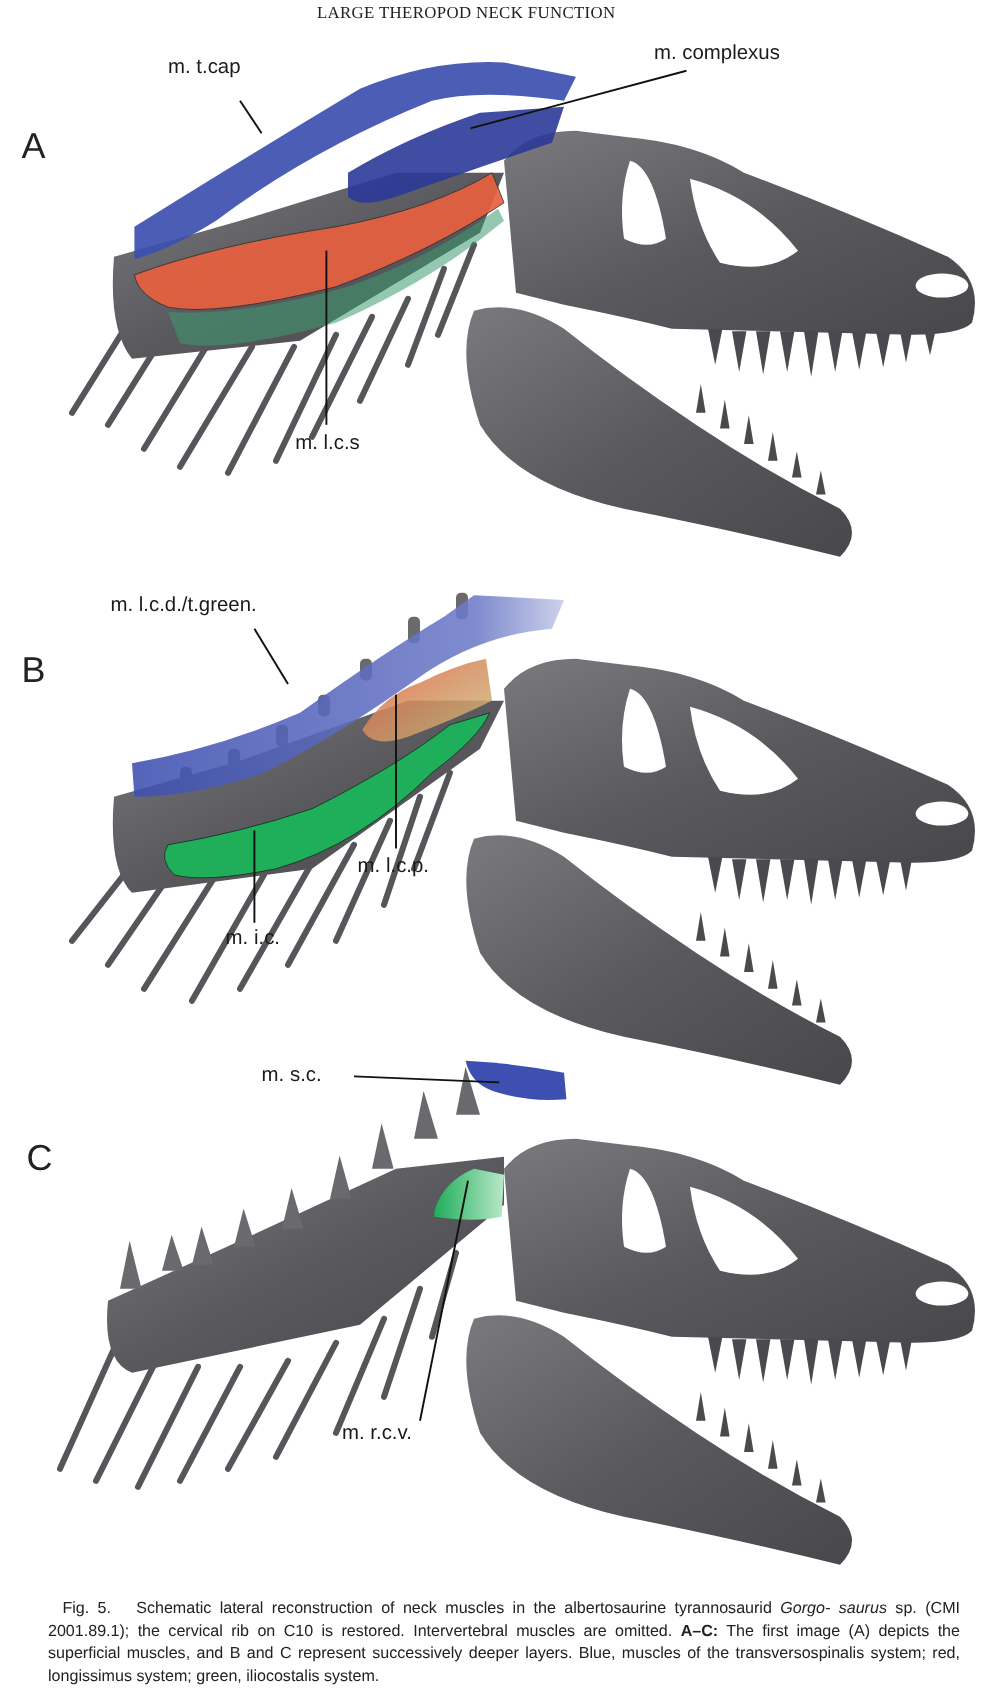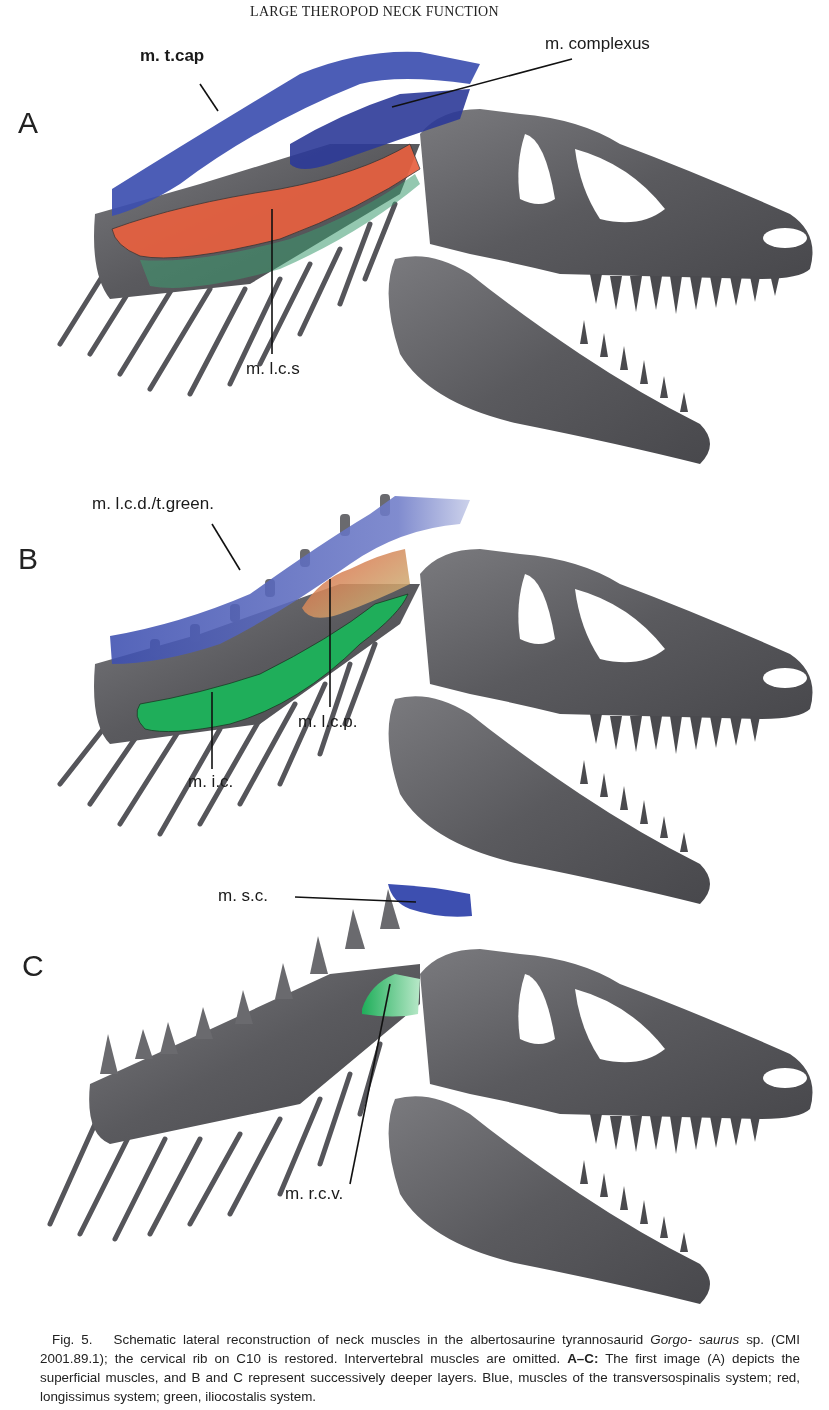--- a/index.html
+++ b/index.html
@@ -1,17 +1,17 @@
 <!DOCTYPE html>
 <html><head>
   <meta charset="utf-8">
   <style>
     html, body { margin: 0; padding: 0; background: #ffffff; }
     body { width: 829px; height: 1410px; position: relative; overflow: hidden; font-family: "Liberation Sans", sans-serif; color: #1a1a1a; }
-    .running-head { position: absolute; top: 4px; left: 0; width: 749px; text-align: center; font-family: "Liberation Serif", serif; font-size: 14px; letter-spacing: 0.3px; color: #222; }
+    .running-head { position: absolute; top: 4px; left: 14px; width: 749px; text-align: center; font-family: "Liberation Serif", serif; font-size: 14px; letter-spacing: 0.3px; color: #222; }
     .figure { position: absolute; left: 0; top: 24px; width: 829px; height: 1300px; }
     .figure svg { position: absolute; left: 0; top: 0; }
     .panel-letter { position: absolute; font-family: "Liberation Sans", sans-serif; font-size: 30px; color: #222; }
     .label { position: absolute; font-family: "Liberation Sans", sans-serif; font-size: 17px; color: #1a1a1a; white-space: nowrap; }
     .caption { position: absolute; left: 40px; top: 1330px; width: 760px; font-family: "Liberation Sans", sans-serif; font-size: 13.4px; line-height: 19px; color: #222; text-align: justify; }
     .caption .indent { display: inline-block; width: 12px; }
     .caption i { }
     .caption b { font-weight: bold; }
   </style>
 </head>
@@ -213,21 +213,21 @@
       <line x1="212" y1="668" x2="212" y2="745"></line>
       <line x1="295" y1="873" x2="416" y2="878"></line>
       <line x1="390" y1="960" x2="350" y2="1160"></line>
     </g>
   </svg>
 
   <div class="panel-letter" style="left:18px; top:82px;">A</div>
   <div class="panel-letter" style="left:18px; top:518px;">B</div>
   <div class="panel-letter" style="left:22px; top:925px;">C</div>
 
-  <div class="label" style="left:140px; top:22px;font-weight:bold;">m. t.cap</div>
+  <div class="label" style="left:140px; top:22px;">m. t.cap</div>
   <div class="label" style="left:545px; top:10px;">m. complexus</div>
   <div class="label" style="left:246px; top:335px;">m. l.c.s</div>
 
   <div class="label" style="left:92px; top:470px;">m. l.c.d./t.green.</div>
   <div class="label" style="left:298px; top:688px;">m. l.c.p.</div>
   <div class="label" style="left:188px; top:748px;">m. i.c.</div>
 
   <div class="label" style="left:218px; top:862px;text-align:center;">m. s.c.</div>
   <div class="label" style="left:285px; top:1160px;">m. r.c.v.</div>
 </div>

